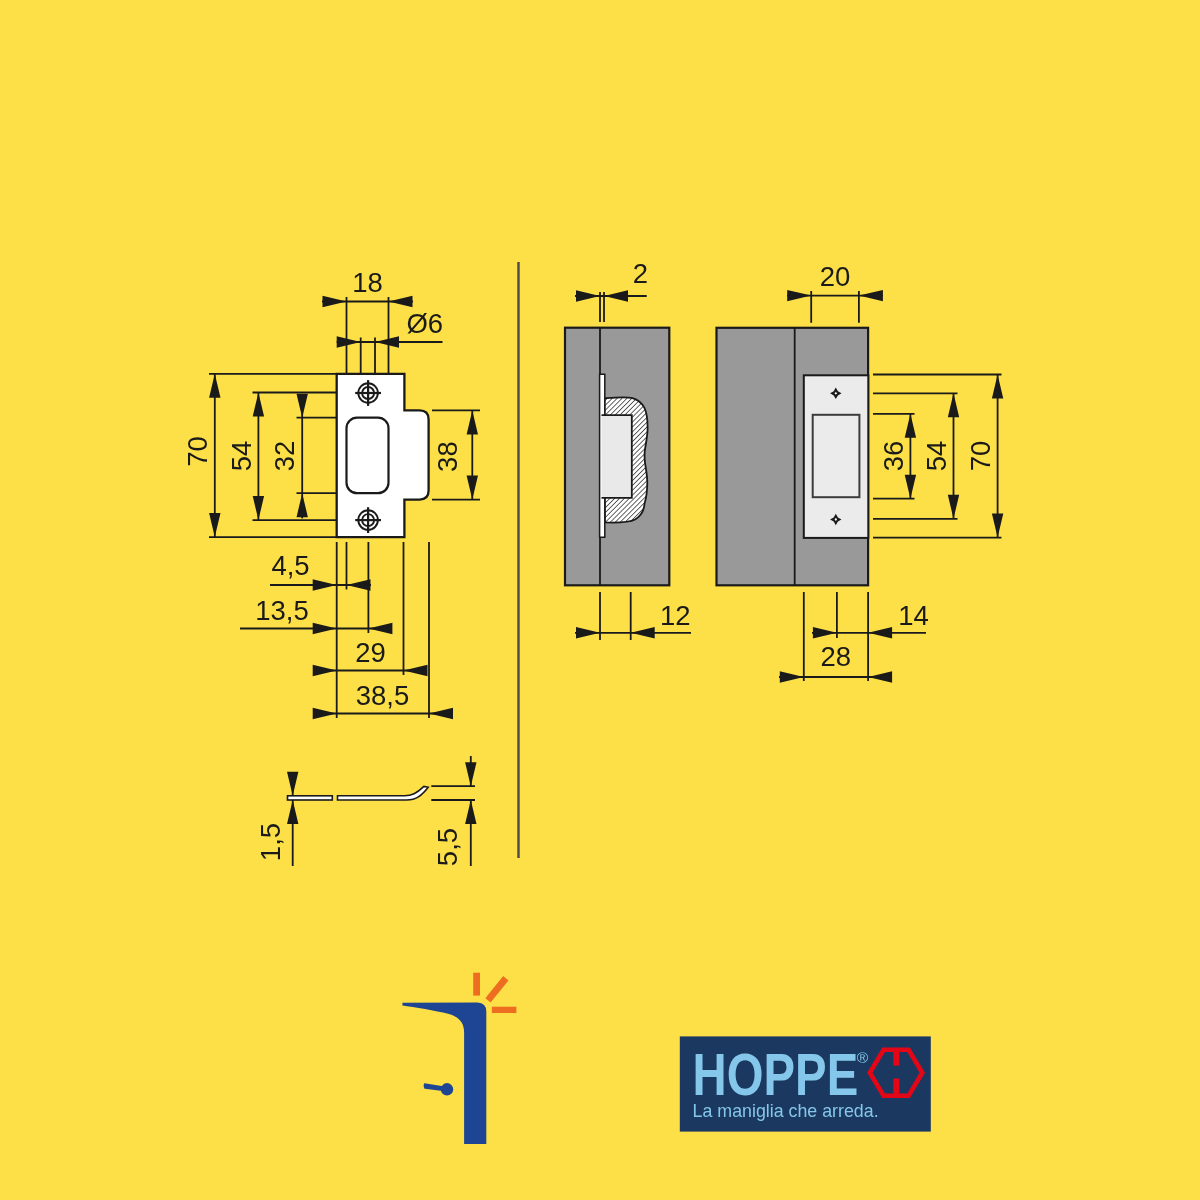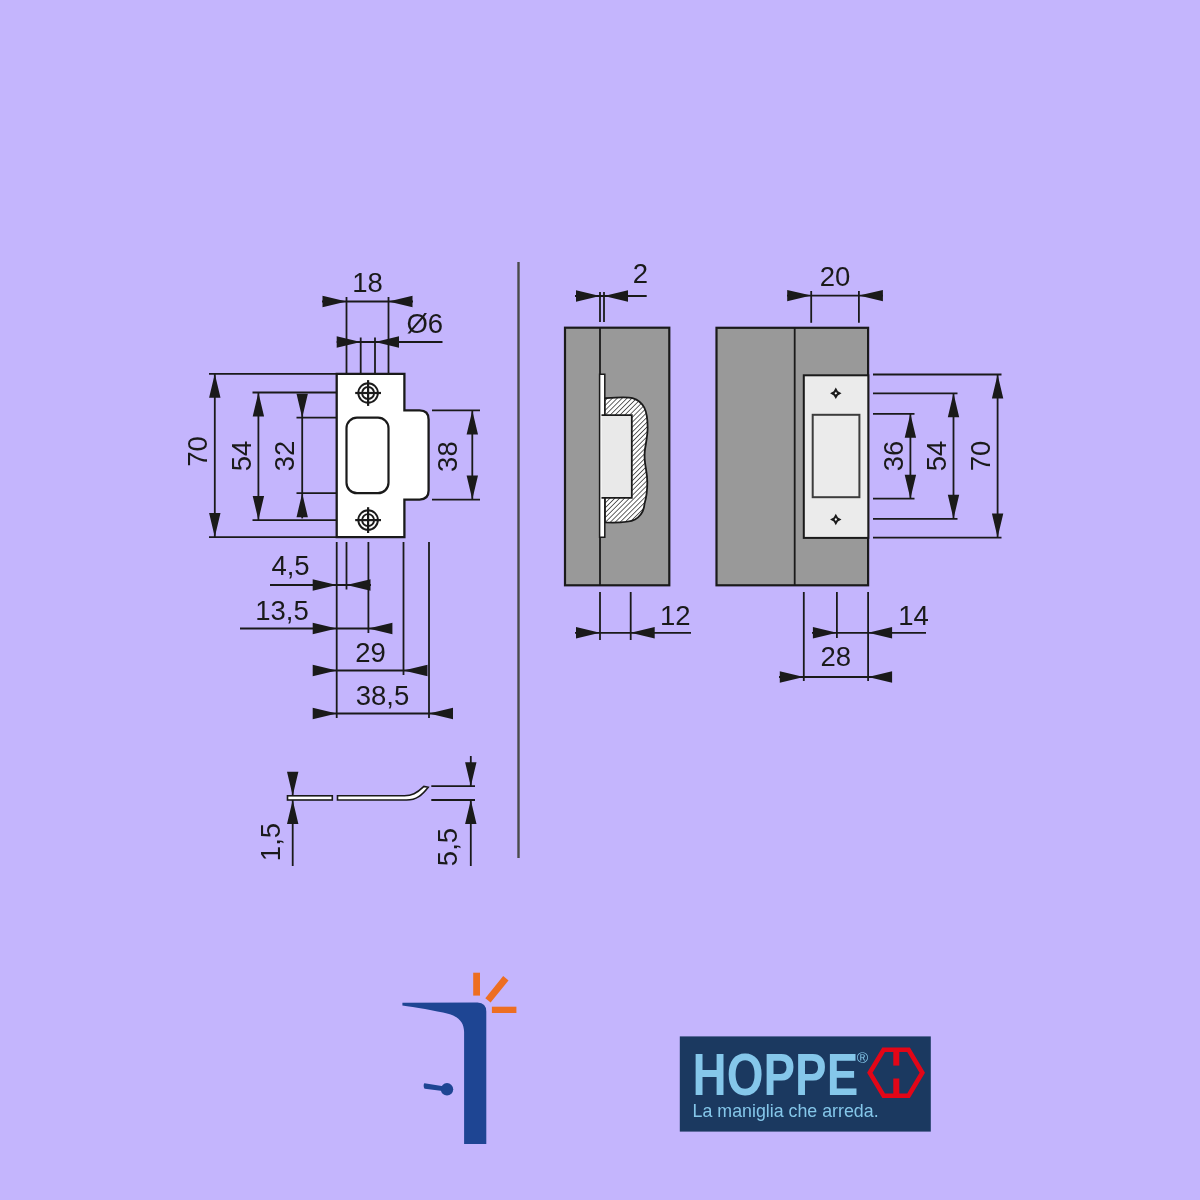--- a/index.html
+++ b/index.html
@@ -1,16 +1,16 @@
 <!DOCTYPE html>
 <html><head>
 <meta charset="utf-8">
 <style>
   html,body{margin:0;padding:0;background:#ffffff;}
-  .canvas{position:relative;width:1200px;height:1200px;background:#c4b5fd;overflow:hidden;}
+  .canvas{position:relative;width:1200px;height:1200px;background:#fde047;overflow:hidden;}
   svg text{font-family:"Liberation Sans",sans-serif;}
 </style>
 </head>
 <body>
 <div class="canvas">
 <svg width="1200" height="1200" viewBox="0 0 1200 1200">
 <defs>
   <pattern id="hatch" patternUnits="userSpaceOnUse" width="3.45" height="3.45" patternTransform="rotate(45)">
     <rect width="3.45" height="3.45" fill="#ffffff"></rect>
     <line x1="0" y1="0" x2="0" y2="3.45" stroke="#1a1a1a" stroke-width="1.35"></line>

